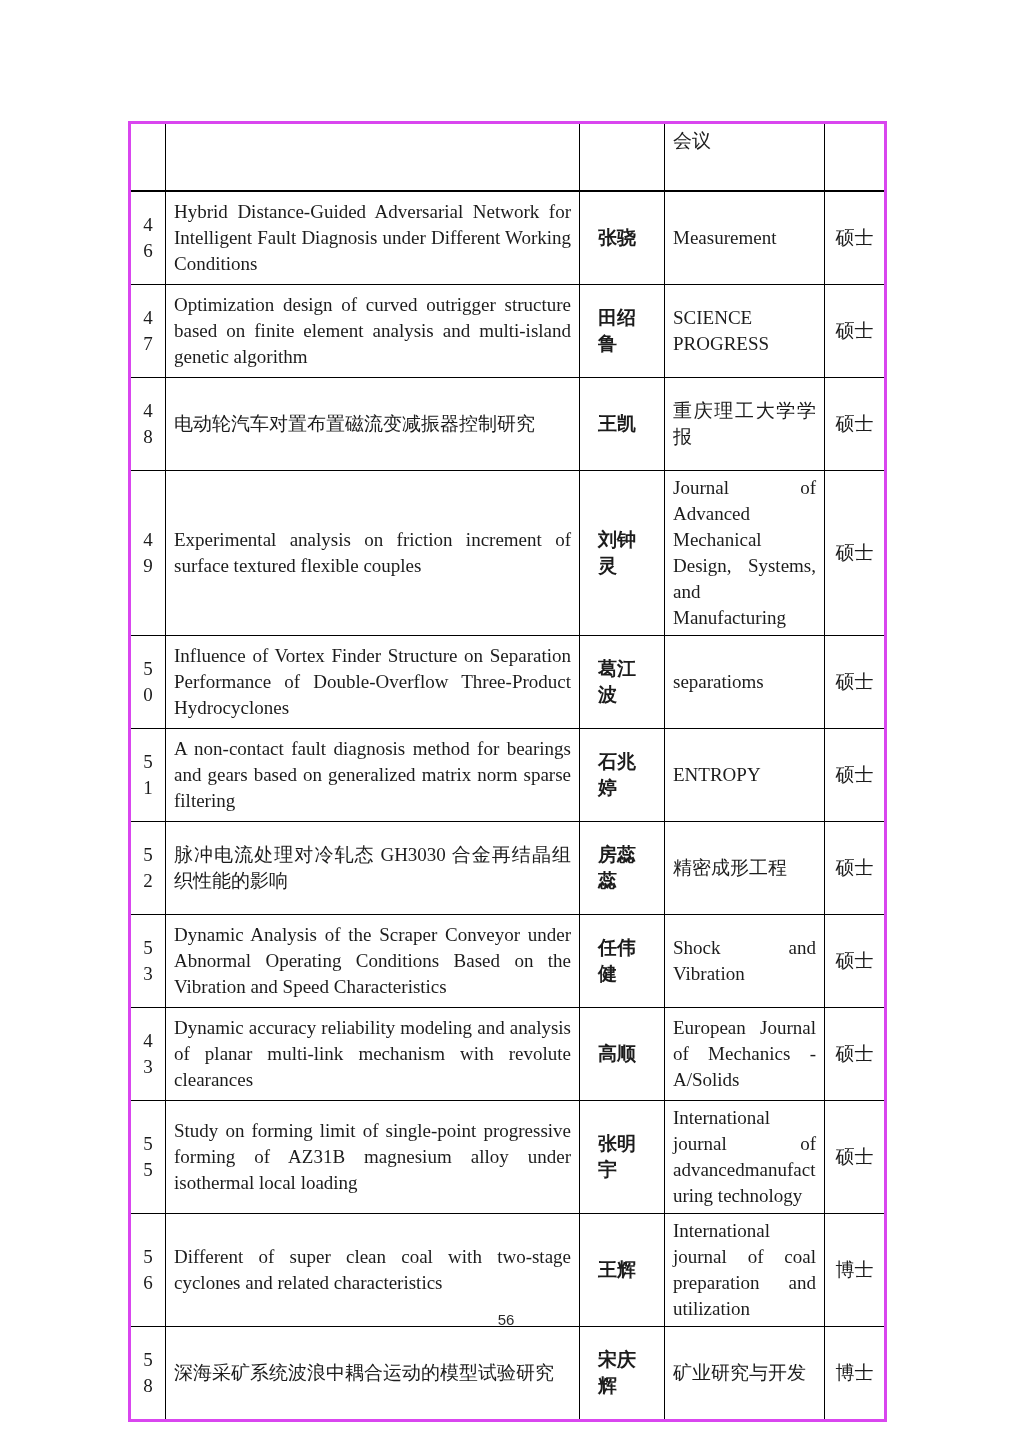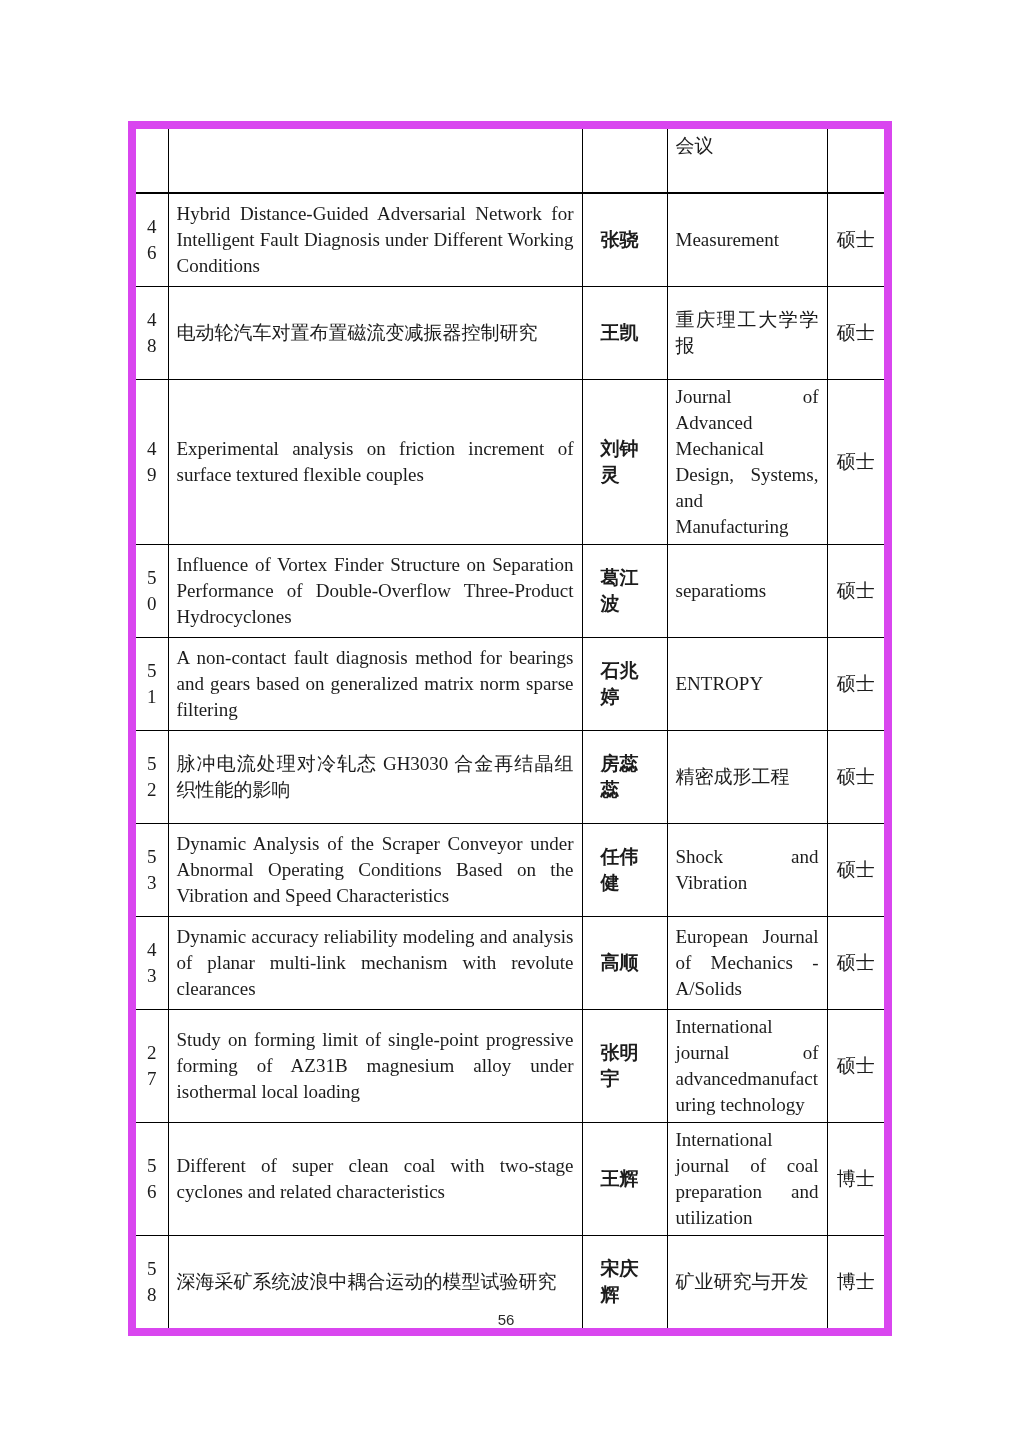--- a/index.html
+++ b/index.html
@@ -18,21 +18,21 @@
     color: #1c1c1c;
     overflow: hidden;
   }
   table.pub-table {
     position: absolute;
     left: 128px;
     top: 121px;
     width: 756px;
     border-collapse: collapse;
     table-layout: fixed;
-    border: 8px solid #d946ef;
+    border: 3px solid #d946ef;
   }
   .pub-table td {
     border: 1px solid #000;
     vertical-align: middle;
     font-size: 19px;
     line-height: 26px;
     padding: 4px 8px;
     height: 52px; 
     box-sizing: border-box;
     overflow: hidden;
@@ -109,20 +109,29 @@
   <tr>
     <td class="num-cell">
       <div class="num-wrap">46</div>
     </td>
     <td class="title-cell">Hybrid Distance-Guided Adversarial Network for Intelligent Fault Diagnosis under Different Working Conditions</td>
     <td class="author-cell">张骁</td>
     <td class="journal-cell">Measurement</td>
     <td class="degree-cell">硕士</td>
   </tr>
 
+  <tr>
+    <td class="num-cell">
+      <div class="num-wrap">47</div>
+    </td>
+    <td class="title-cell">Optimization design of curved outrigger structure based on finite element analysis and multi-island genetic algorithm</td>
+    <td class="author-cell">田绍鲁</td>
+    <td class="journal-cell">SCIENCE PROGRESS</td>
+    <td class="degree-cell">硕士</td>
+  </tr>
 
   <tr>
     <td class="num-cell">
       <div class="num-wrap">48</div>
     </td>
     <td class="title-cell">电动轮汽车对置布置磁流变减振器控制研究</td>
     <td class="author-cell">王凯</td>
     <td class="journal-cell">重庆理工大学学报</td>
     <td class="degree-cell">硕士</td>
   </tr>
@@ -182,21 +191,21 @@
       <div class="num-wrap">43</div>
     </td>
     <td class="title-cell">Dynamic accuracy reliability modeling and analysis of planar multi-link mechanism with revolute clearances</td>
     <td class="author-cell">高顺</td>
     <td class="journal-cell">European Journal of Mechanics - A/Solids</td>
     <td class="degree-cell">硕士</td>
   </tr>
 
   <tr>
     <td class="num-cell">
-      <div class="num-wrap">27</div>
+      <div class="num-wrap">55</div>
     </td>
     <td class="title-cell">Study on forming limit of single-point progressive forming of AZ31B magnesium alloy under isothermal local loading</td>
     <td class="author-cell">张明宇</td>
     <td class="journal-cell">International journal of advancedmanufacturing technology</td>
     <td class="degree-cell">硕士</td>
   </tr>
 
   <tr>
     <td class="num-cell">
       <div class="num-wrap">56</div>

